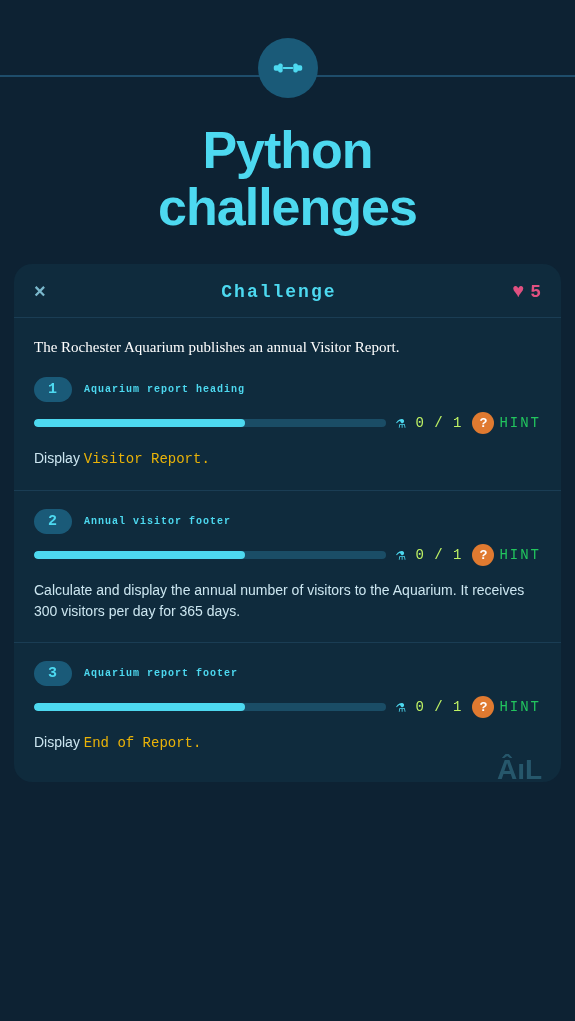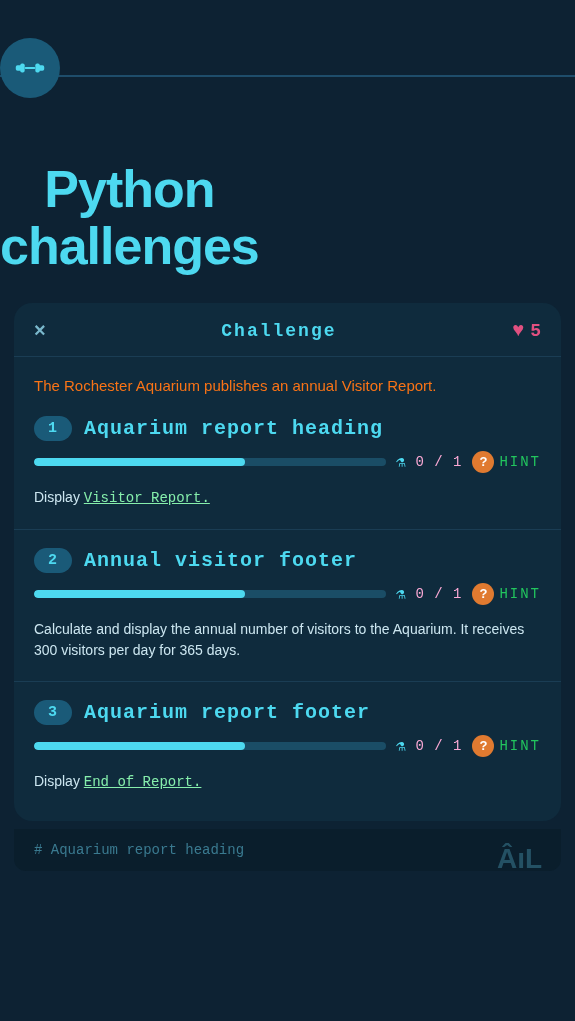--- a/index.html
+++ b/index.html
@@ -8,25 +8,24 @@
       min-height: 1021px;
       background: #0d2233;
       font-family: 'Courier New', Courier, monospace;
       overflow-x: hidden;
     }
 
     
     .top-area {
       display: flex;
       flex-direction: column;
-      align-items: flex-start;
+      align-items: center;
       padding-top: 38px;
       padding-bottom: 28px;
       position: relative;
-      gap: 39px;
     }
     .top-line {
       width: 100%;
       height: 2px;
       background: #1e4d6b;
       position: absolute;
       top: 75px;
     }
     .icon-circle {
       width: 60px;
@@ -95,22 +94,22 @@
     }
     .hearts-count {
       color: #e05080;
       font-size: 18px;
       font-weight: bold;
     }
 
     
     .card-desc {
       padding: 18px 20px 10px 20px;
-      color: #f97316;
-      font-family: Liberation Sans, sans-serif;
+      color: #ffffff;
+      font-family: Liberation Serif, serif;
       font-size: 15px;
       line-height: 1.5;
     }
 
     
     .challenge-section {
       padding: 8px 20px 4px 20px;
     }
     .challenge-label-row {
       display: flex;
@@ -124,21 +123,21 @@
       font-family: 'Courier New', monospace;
       font-weight: bold;
       font-size: 15px;
       border-radius: 20px;
       padding: 4px 14px;
       letter-spacing: 1px;
     }
     .challenge-name {
       color: #4dd9f0;
       font-family: 'Courier New', monospace;
-      font-size: 20px;
+      font-size: 10px;
       font-weight: bold;
       letter-spacing: 1px;
     }
 
     
     .progress-row {
       display: flex;
       align-items: center;
       gap: 10px;
       margin-bottom: 10px;
@@ -154,21 +153,21 @@
       height: 100%;
       background: #4dd9f0;
       border-radius: 4px;
       width: 60%;
     }
     .progress-flask {
       color: #4dd9f0;
       font-size: 16px;
     }
     .progress-score {
-      color: #f9a8d4;
+      color: #bef264;
       font-family: 'Courier New', monospace;
       font-size: 14px;
       letter-spacing: 1px;
     }
     .hint-btn {
       display: flex;
       align-items: center;
       gap: 5px;
       cursor: pointer;
     }
@@ -195,23 +194,22 @@
     
     .sub-desc {
       color: #cce6f0;
       font-family: Arial, sans-serif;
       font-size: 14px;
       line-height: 1.5;
       padding: 4px 0 12px 0;
     }
     .code-inline {
       font-family: 'Courier New', monospace;
-      color: #86efac;
+      color: #eab308;
       background: transparent;
-      text-decoration: underline;
     }
 
     .divider {
       height: 1px;
       background: #1a3d54;
       margin: 4px 0 10px 0;
     }
 
     
     .code-hint-area {
@@ -333,22 +331,19 @@
         <span class="hint-label">HINT</span>
       </div>
     </div>
     <div class="sub-desc">
       Display <span class="code-inline">End of Report.</span>
     </div>
   </div>
 </div>
 
 <div class="bottom-area">
-  <div class="code-hint-area">
-    <span class="code-hint-text"># Aquarium report heading</span>
-  </div>
 
   <div class="watermark">
     <svg width="60" height="36" viewBox="0 0 60 36" fill="none" xmlns="http://www.w3.org/2000/svg">
       <text x="0" y="28" font-size="28" fill="#3a7a90" font-family="Arial" font-weight="bold" opacity="0.8">ÂıL</text>
     </svg>
   </div>
 </div>
 
 </body></html>

